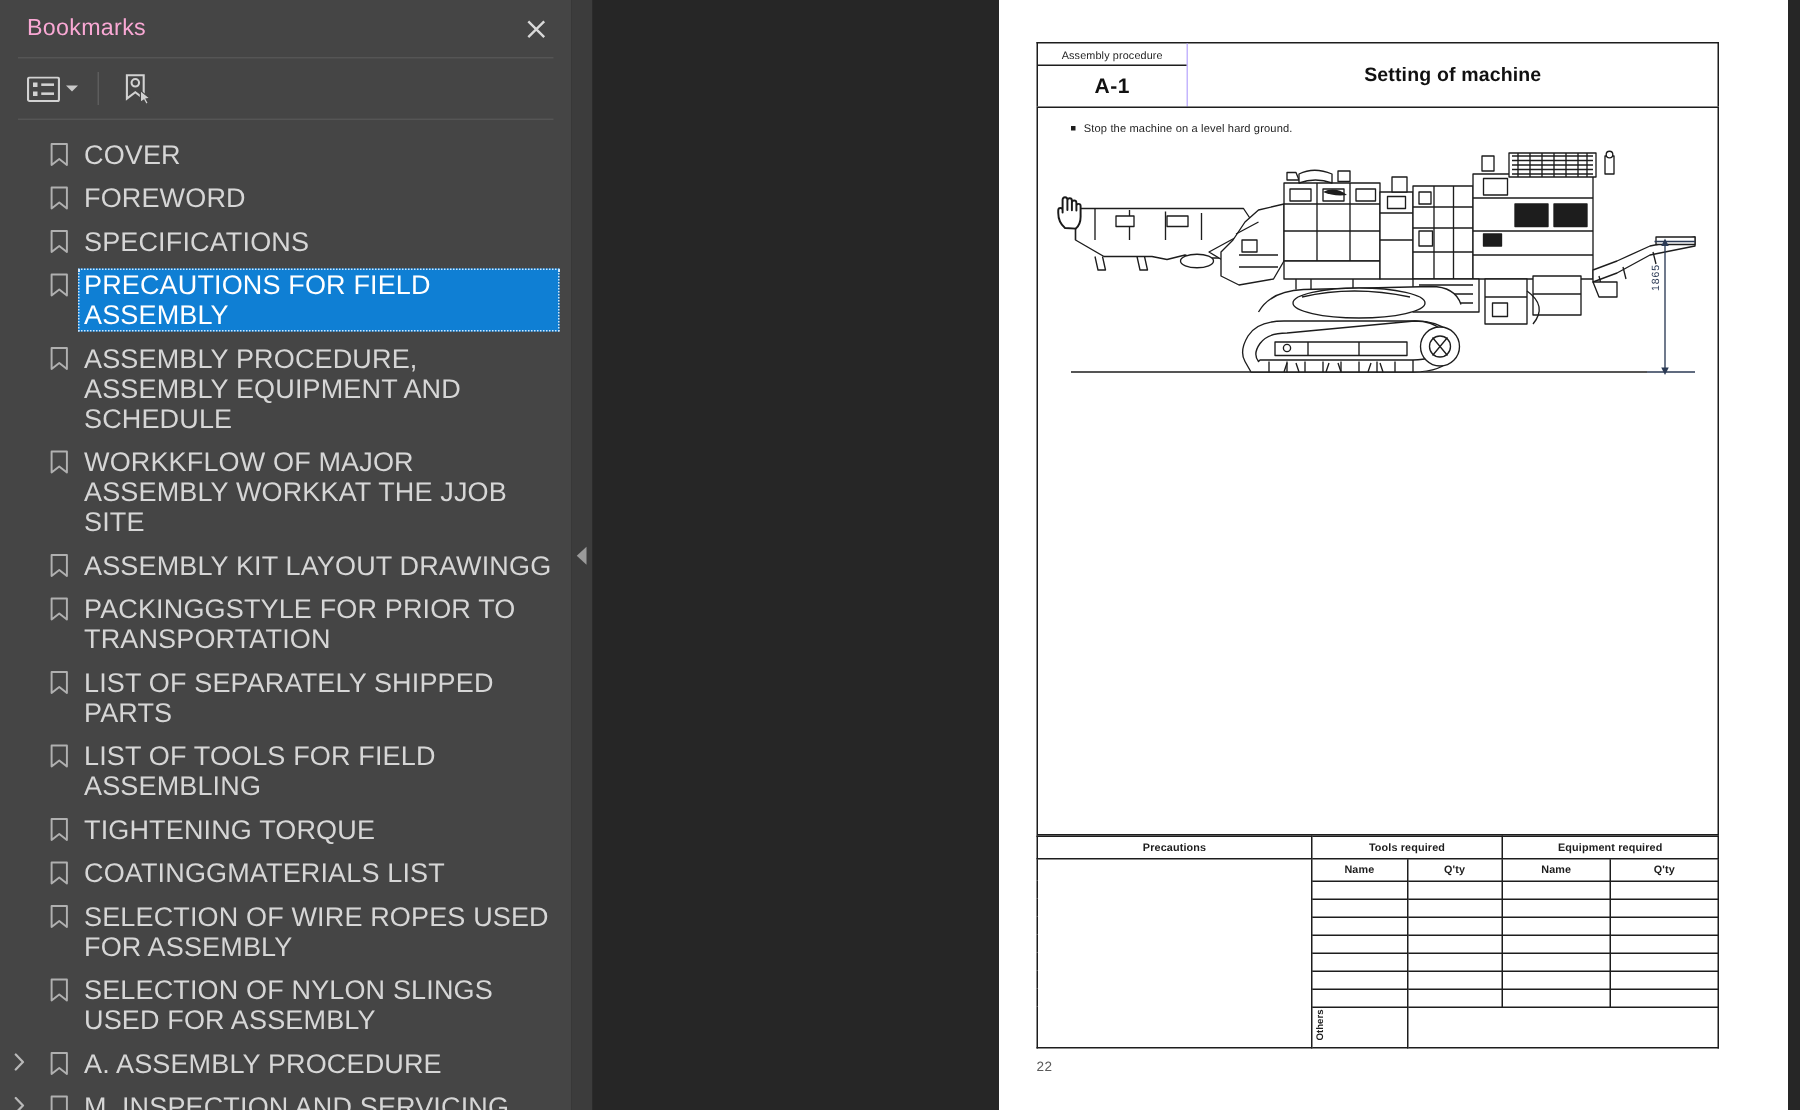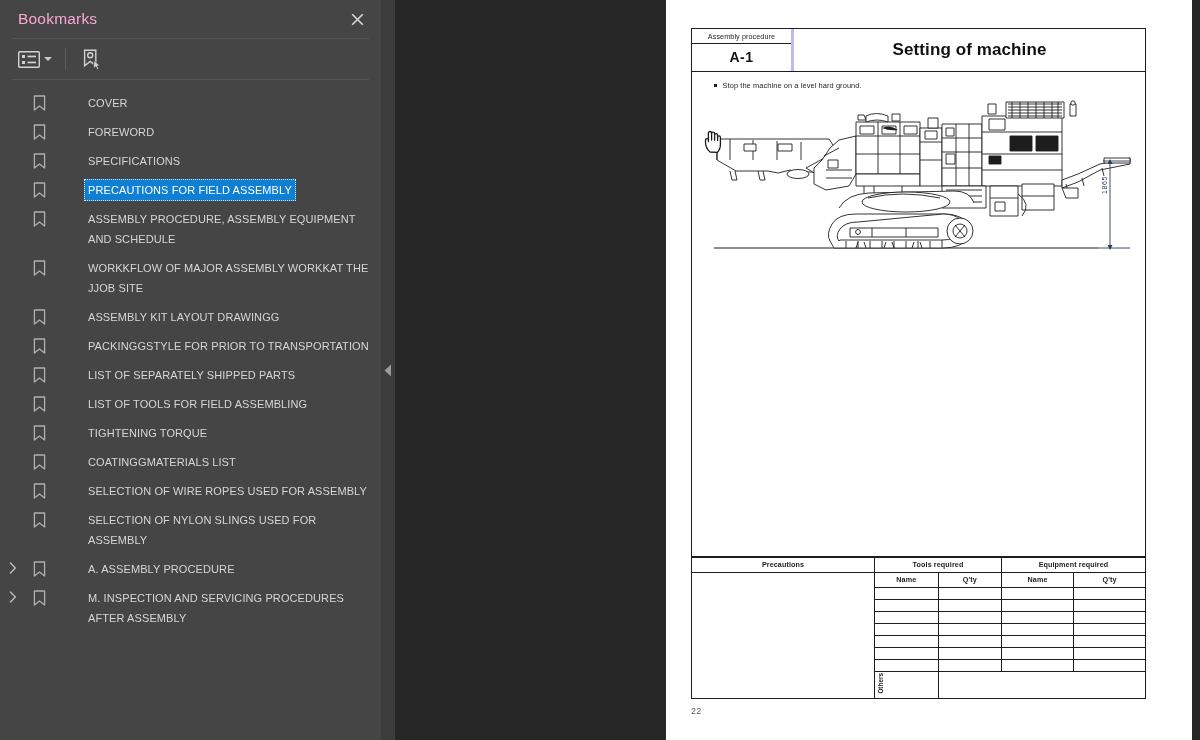--- a/index.html
+++ b/index.html
@@ -65,25 +65,24 @@
     width:26px;min-width:26px;display:flex;align-items:flex-start;justify-content:center;
     padding-top:4px;
     color:#b8b8b8;
   }
   .bm-twisty svg{display:block;}
   .bm-ico{
     width:26px;min-width:26px;display:flex;align-items:flex-start;justify-content:center;
     padding-top:3px;
   }
   .bm-label{
-    color:#d6d6d6;font-size:11px;line-height:20px;
+    color:#d6d6d6;font-size:18px;line-height:20px;
     padding:1px 4px 1px 4px;
     letter-spacing:.1px;
     max-width:322px;
-    margin-left:32px;
   }
   .bm-row.selected .bm-label{
     background:#0f7fd4;color:#ffffff;
     outline:1px dotted #cfe6fb;outline-offset:-1px;
   }
 
   
   .splitter{
     position:absolute;left:381px;top:0;width:14px;height:740px;
     background:#3c3c3c;
@@ -105,35 +104,35 @@
   .page-inner{
     position:absolute;left:25px;top:28px;width:455px;
   }
 
   
   .title-block{
     border:1px solid #1d1d1d;border-bottom:none;
     display:flex;
   }
   .tb-left{
-    width:99px;min-width:99px;border-right:3px solid #c4b5fd;
+    width:99px;min-width:99px;border-right:1px solid #c4b5fd;
     display:flex;flex-direction:column;
   }
   .tb-left-top{
     font-size:7.2px;color:#1d1d1d;text-align:center;
     padding:2.5px 0 2px;border-bottom:1px solid #1d1d1d;
     letter-spacing:.1px;
   }
   .tb-left-bot{
     font-size:14px;font-weight:bold;color:#111;text-align:center;
     padding:5px 0 6px;letter-spacing:.4px;
   }
   .tb-right{
     flex:1;display:flex;align-items:center;justify-content:center;
-    font-size:17px;font-weight:bold;color:#111;letter-spacing:.1px;
+    font-size:13px;font-weight:bold;color:#111;letter-spacing:.1px;
   }
 
   .body-block{
     border:1px solid #1d1d1d;
     height:484px;position:relative;overflow:hidden;text-align:center;
   }
   .bullet-line{
     display:flex;align-items:flex-start;gap:6px;
     padding:9px 0 0 22px;
     font-size:7.4px;color:#1d1d1d;letter-spacing:.1px;

